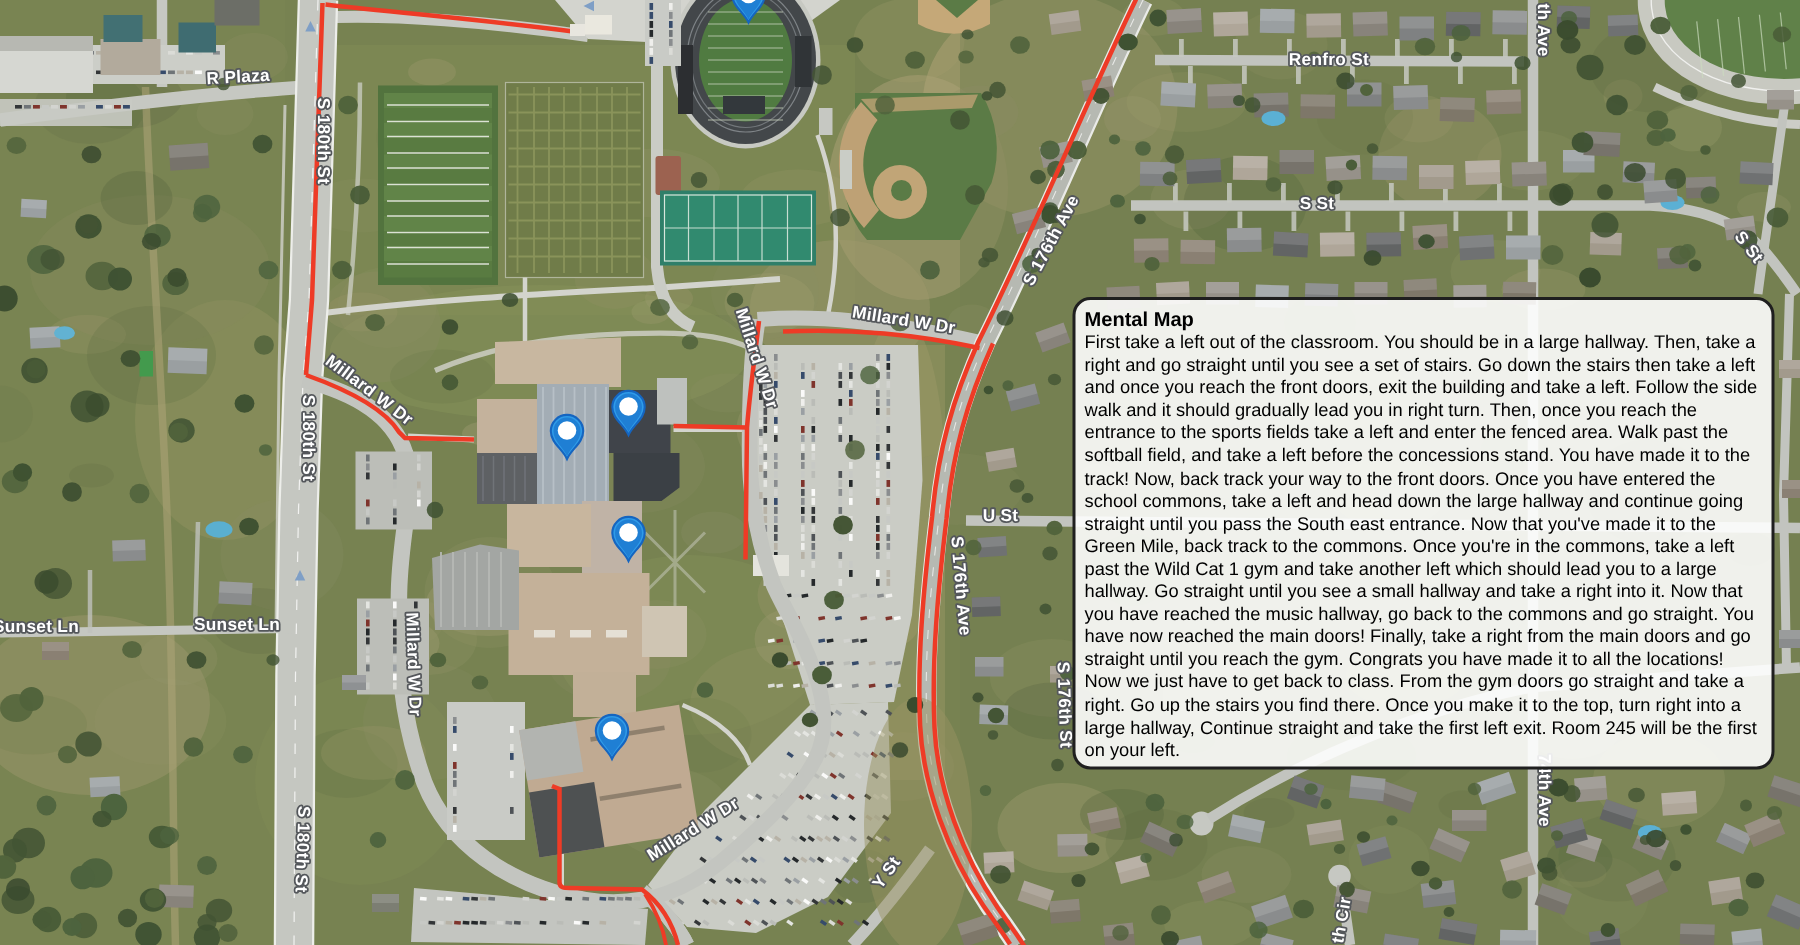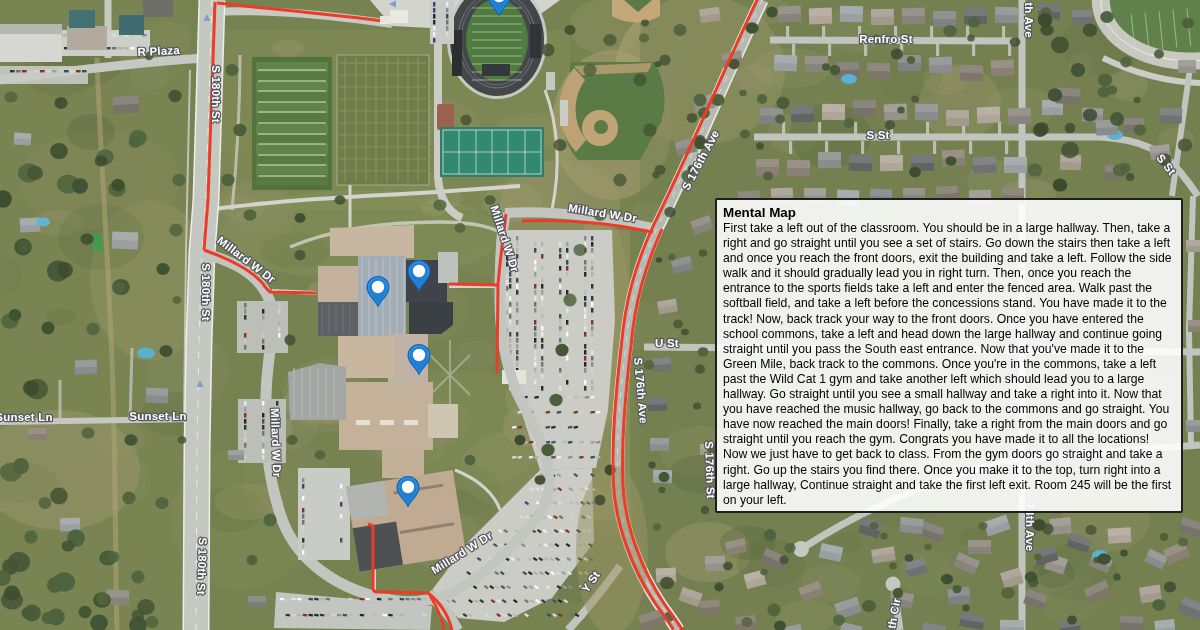--- a/index.html
+++ b/index.html
@@ -1,20 +1,20 @@
 <!DOCTYPE html>
 <html><head>
 <meta charset="utf-8">
 <style>
 html,body{margin:0;padding:0;}
 body{width:1200px;height:630px;overflow:hidden;font-family:"Liberation Sans",sans-serif;}
 #map{position:relative;width:1200px;height:630px;background:#75814f;}
 #map svg{position:absolute;left:0;top:0;}
 #panel{position:absolute;left:715px;top:198px;width:468px;height:315px;box-sizing:border-box;
-background:rgba(255,255,255,0.89);border:2px solid #1f1f1f;border-radius:2px;padding:5px 6px 0 6px;
+background:rgba(255,255,255,0.89);border:2px solid #1f1f1f;border-radius:12px;padding:5px 6px 0 6px;
 font-size:12.2px;line-height:15.1px;color:#000;white-space:nowrap;}
 #panel .title{font-weight:bold;font-size:13.4px;line-height:16px;}
 svg text{font-family:"Liberation Sans",sans-serif;}
 </style>
 </head>
 <body>
 
 <div id="map">
 <svg width="1200" height="630" viewBox="0 0 1200 630" font-family="Liberation Sans, sans-serif">
 

